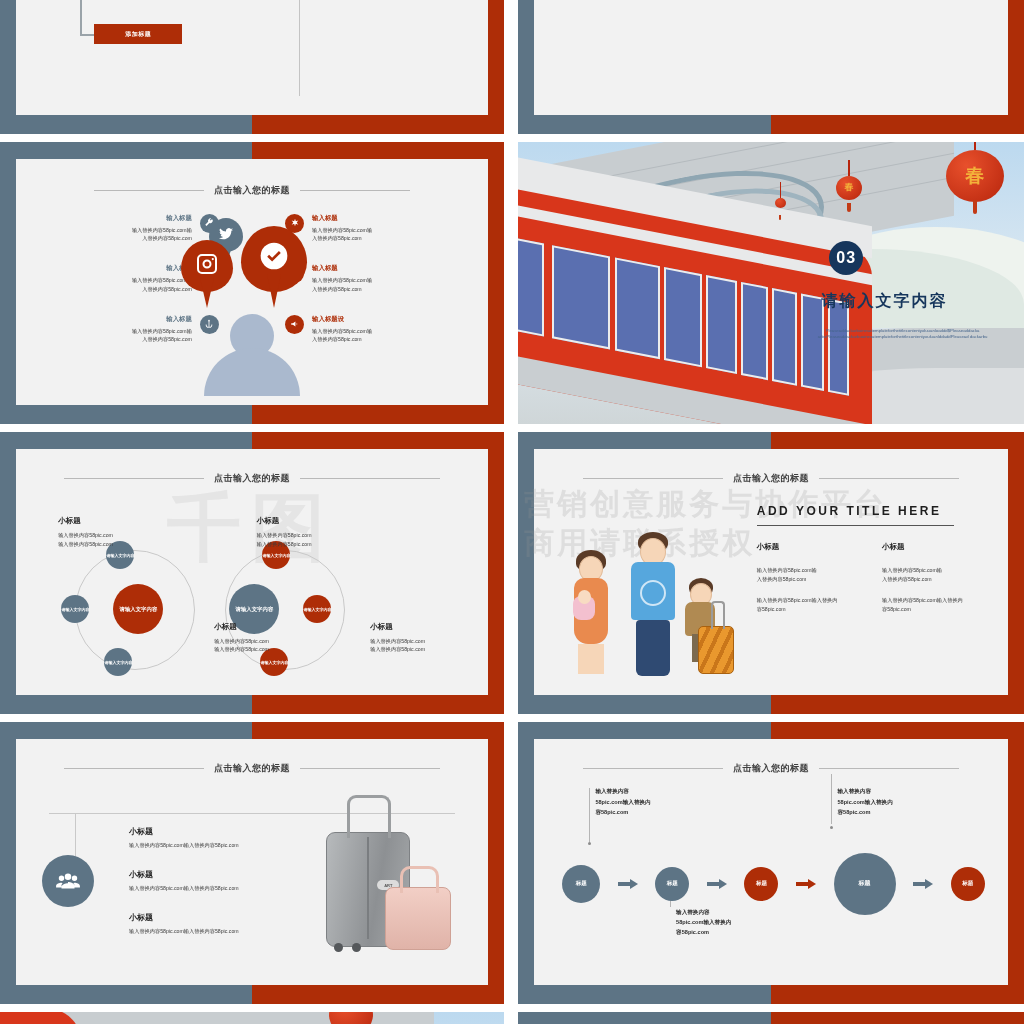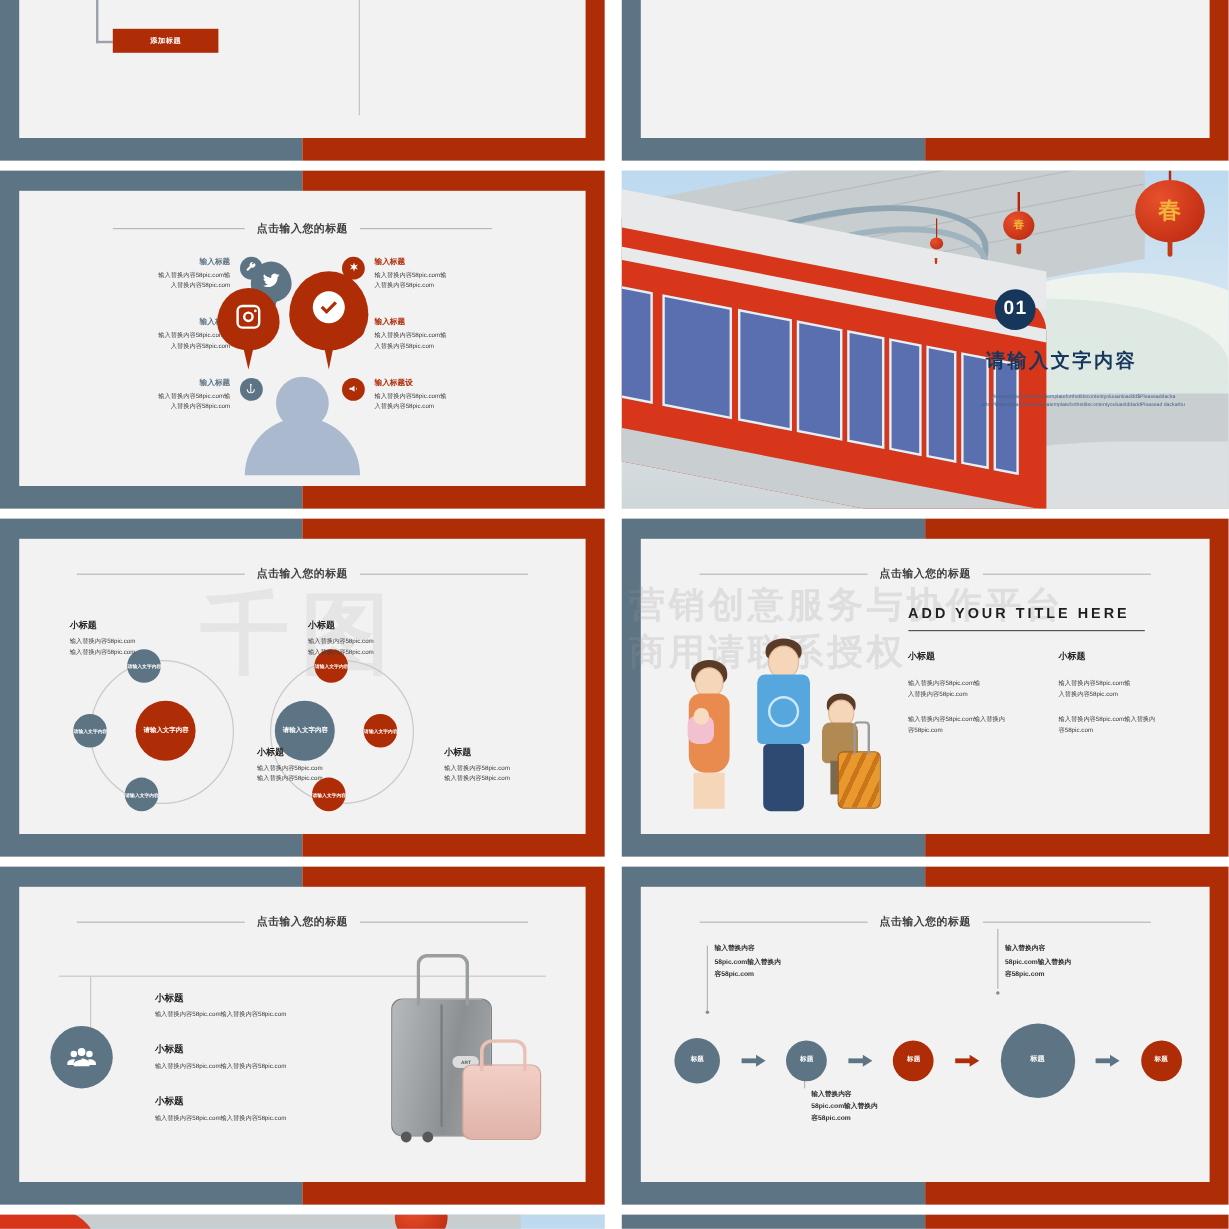--- a/index.html
+++ b/index.html
@@ -395,21 +395,21 @@
         <div class="txt" style="font-size:19px;">春</div>
         <div class="tassel"></div>
       </div>
       <div class="lantern" style="right:32%;top:12%;width:26px;height:24px;">
         <div class="txt" style="font-size:9px;">春</div>
         <div class="tassel" style="height:9px"></div>
       </div>
       <div class="lantern" style="right:47%;top:20%;width:11px;height:10px;">
         <div class="tassel" style="height:5px;width:2.5px"></div>
       </div>
-      <div class="badge03" style="left:61.5%;top:35%;width:34px;height:34px;font-size:16px;">01</div>
+      <div class="badge03" style="left:61.5%;top:35%;width:34px;height:34px;font-size:16px;">03</div>
       <div class="ctitle" style="left:60%;top:53%;font-size:16px;">请输入文字内容</div>
       <div class="cdesc" style="left:55%;right:3%;top:66%;font-size:4.3px;">Pleaseaddackarbuinesatemplateforthetitlecontentyoluuanloaddd$Pleaseaddacka arbuPleaseaddackarbuainesatemplateforthetitlecontentyouluanlddaddPleasead dackarbu</div>
     </div>
   </div>
 
   <div class="slide" id="slideR3L">
     <div class="bg-split">
         <div class="bg-left"></div>
         <div class="bg-right"></div>
       </div>

